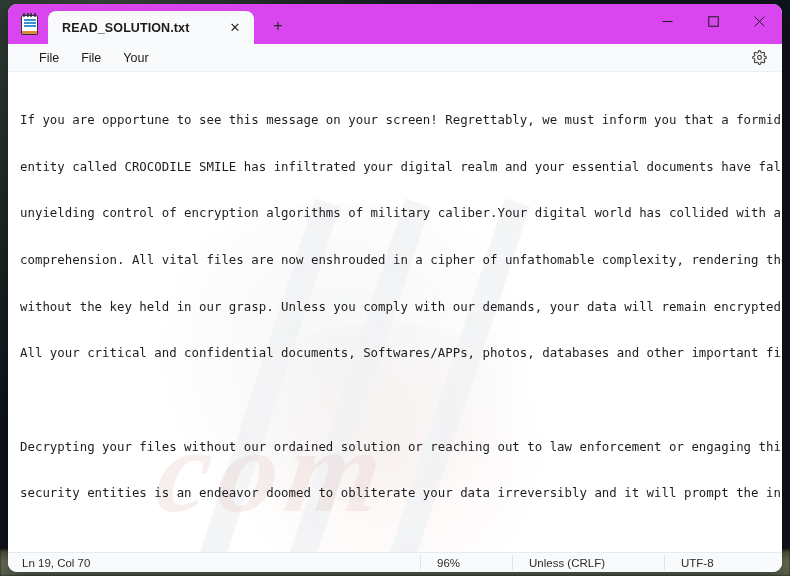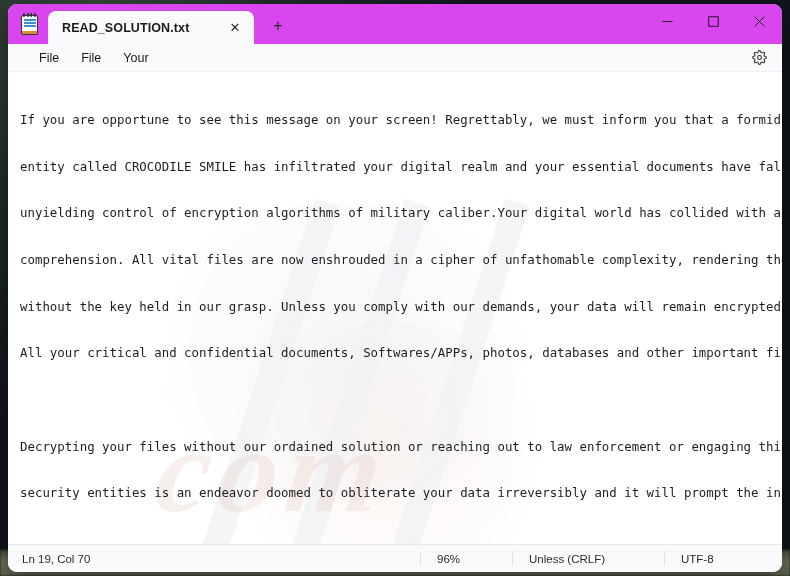--- a/index.html
+++ b/index.html
@@ -186,21 +186,21 @@
     color: #1d1d1f;
     white-space: pre;
     letter-spacing: 0px;
     z-index: 2;
   }
   .editor-text .blank { display: block; height: 15.55px; }
 
   
   .statusbar {
     flex: 0 0 auto;
-    height: 28px;
+    height: 20px;
     background: #f8fafc;
     border-top: 1px solid #e6e9ee;
     display: flex;
     align-items: center;
     font-size: 11.5px;
     color: #2b2b2b;
   }
   .sb-left { padding-left: 14px; flex: 0 0 auto; }
   .sb-spacer { flex: 1 1 auto; }
   .sb-cell {

